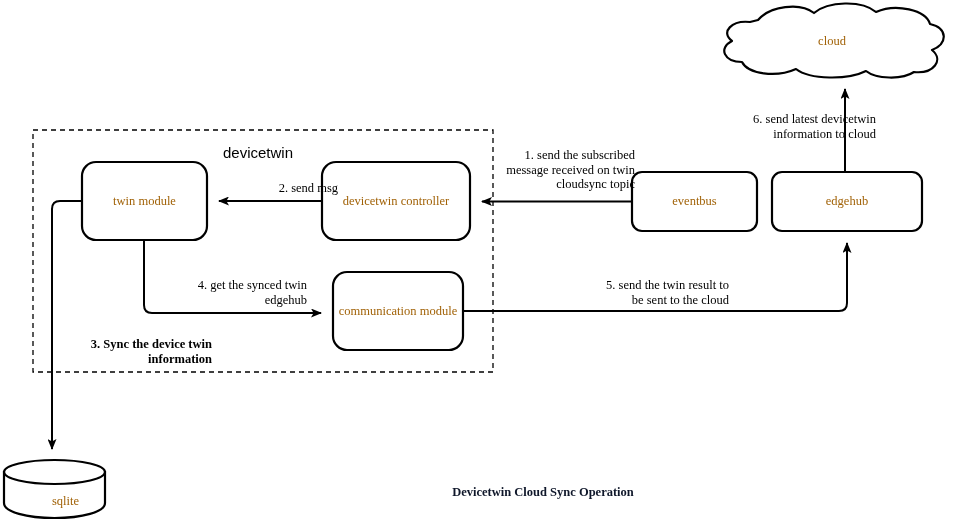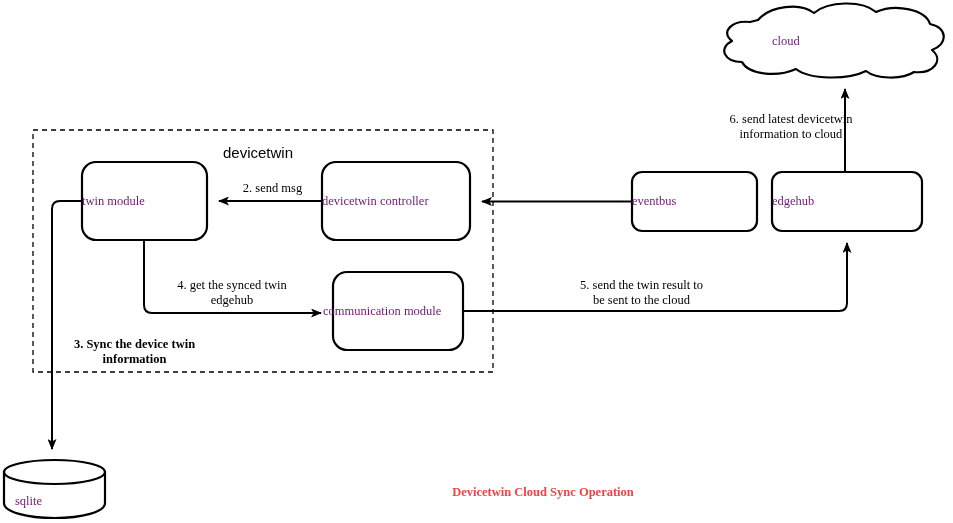--- a/index.html
+++ b/index.html
@@ -19,30 +19,31 @@
   }
   #svg-layer {
     position: absolute;
     left: 0;
     top: 0;
     width: 953px;
     height: 523px;
   }
   .node-label {
     position: absolute;
+    text-align: center;
     font-family: "Liberation Serif", "DejaVu Serif", serif;
     font-size: 12.5px;
     line-height: 15px;
-    color: #701a75;
+    color: #a16207;
     white-space: nowrap;
     pointer-events: none;
   }
   .edge-label {
     position: absolute;
-    text-align: center;
+    text-align: right;
     font-family: "Liberation Serif", "DejaVu Serif", serif;
     font-size: 12.5px;
     line-height: 14.5px;
     color: #000000;
     pointer-events: none;
   }
   .group-label {
     position: absolute;
     text-align: center;
     font-family: "Liberation Sans", "DejaVu Sans", sans-serif;
@@ -51,21 +52,21 @@
     color: #000000;
     white-space: nowrap;
     pointer-events: none;
   }
   .diagram-title {
     position: absolute;
     text-align: center;
     font-family: "Liberation Serif", "DejaVu Serif", serif;
     font-size: 12.5px;
     font-weight: bold;
-    color: #ef4444;
+    color: #0f172a;
     white-space: nowrap;
   }
   .hit {
     position: absolute;
     background: transparent;
   }
 </style>
 </head>
 <body>
 
@@ -128,20 +129,25 @@
   <div class="node-label" style="left:323px; top:304px; width:150px;">communication module</div>
 
   <div class="node-label" style="left:632px; top:194px; width:125px;">eventbus</div>
 
   <div class="node-label" style="left:772px; top:194px; width:150px;">edgehub</div>
 
   <div class="node-label" style="left:772px; top:34px; width:120px;">cloud</div>
 
   <div class="node-label" style="left:15px; top:494px; width:101px;">sqlite</div>
 
+  <div class="edge-label" style="left:490px; top:148px; width:145px;">
+    <div>1. send the subscribed</div>
+    <div>message received on twin</div>
+    <div>cloudsync topic</div>
+  </div>
 
   <div class="edge-label" style="left:207px; top:181px; width:131px;">
     <div>2. send msg</div>
   </div>
 
   <div class="edge-label" style="left:57px; top:337px; width:155px;font-weight:bold;">
     <div>3. Sync the device twin</div>
     <div>information</div>
   </div>
 

